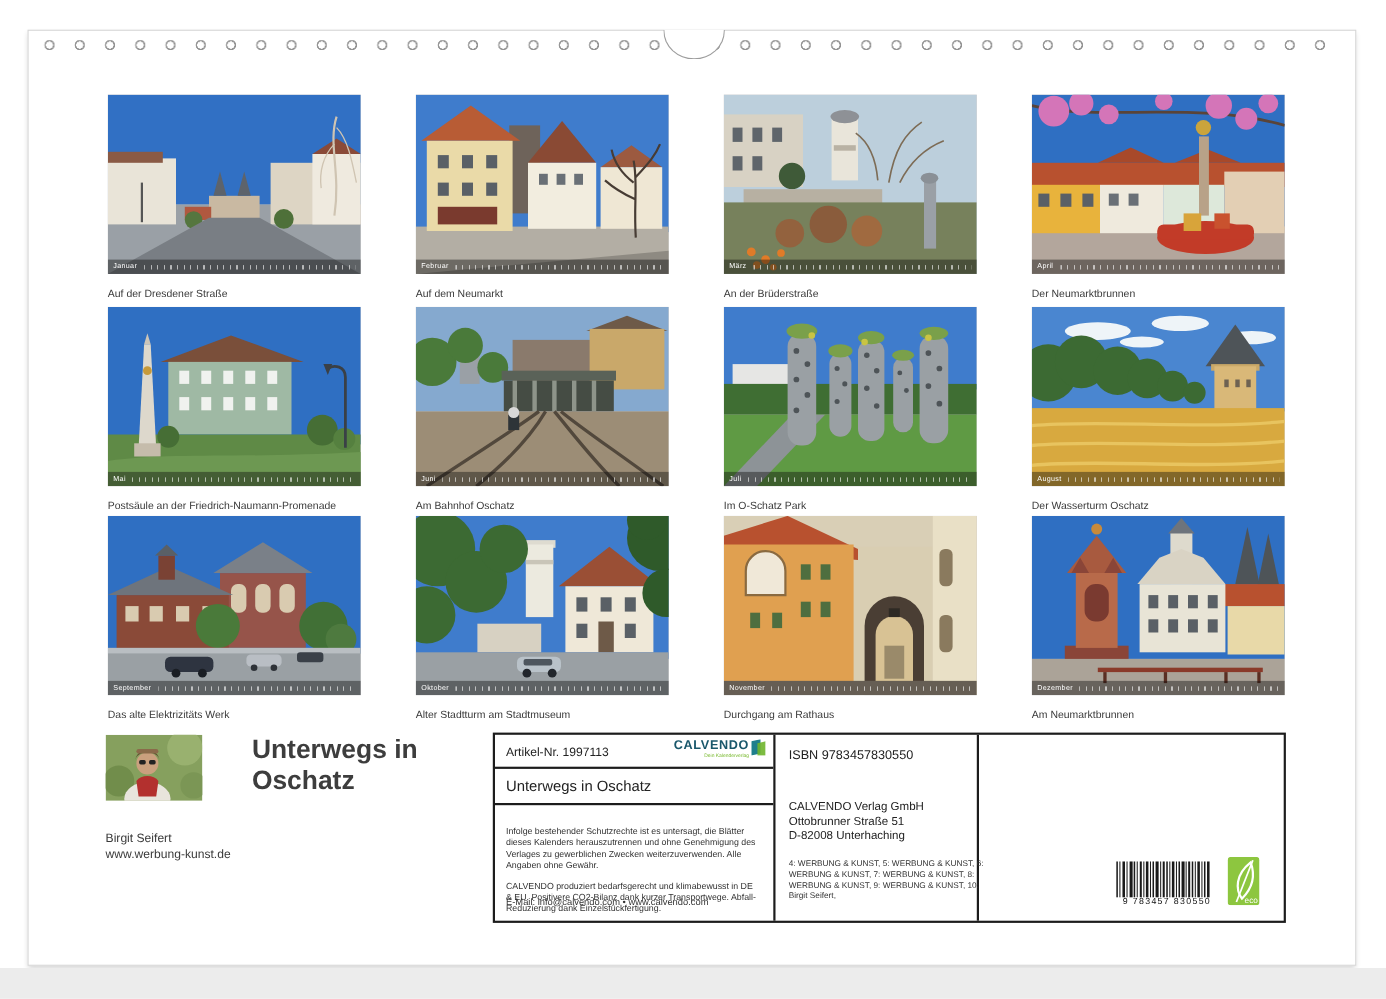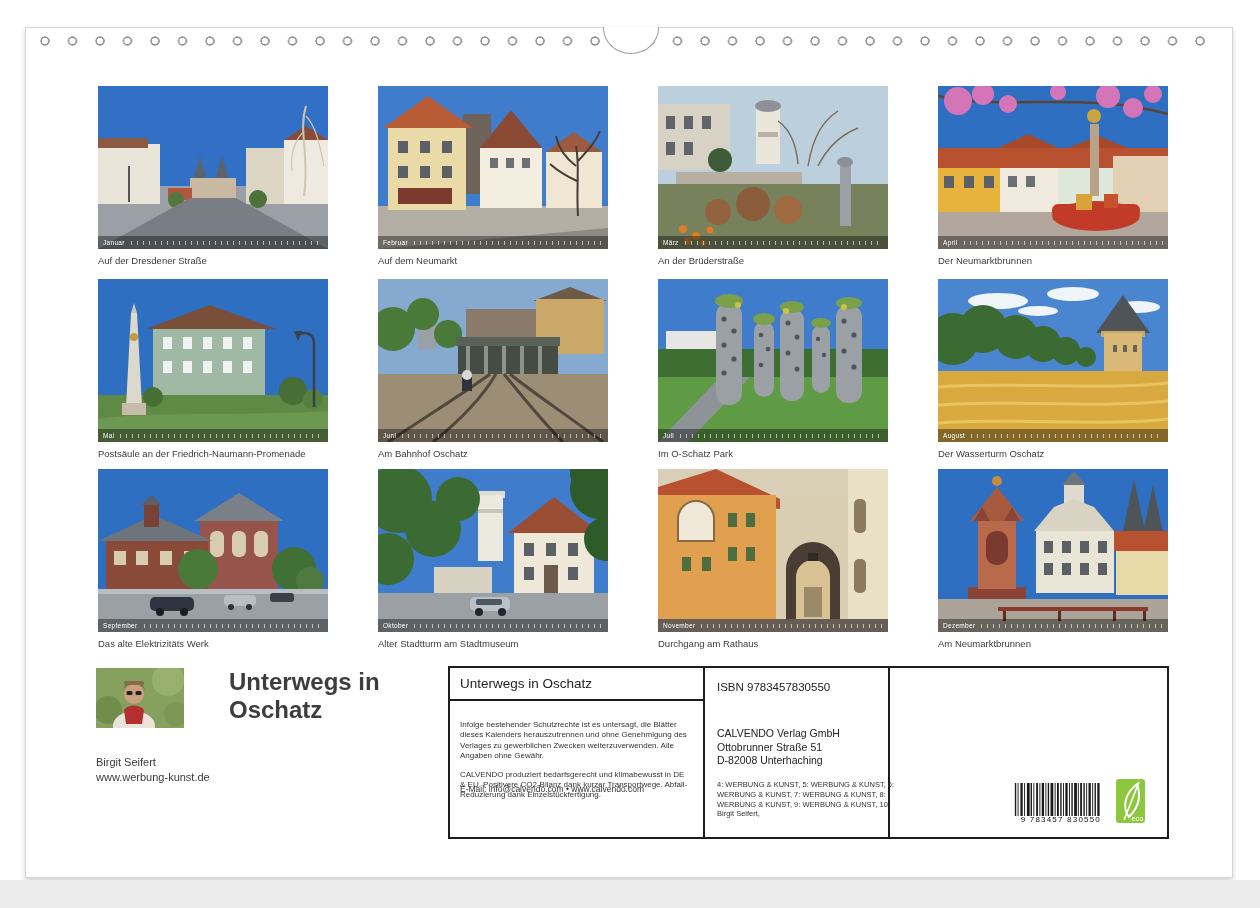--- a/index.html
+++ b/index.html
@@ -16,21 +16,21 @@
          border:1.5px solid #9c9c9c;border-top:none;border-radius:0 0 56px 56px / 0 0 52px 52px}
   
   .card{position:absolute;width:230px}
   .photo{position:relative;width:230px;height:163px;overflow:hidden;background:#ccc}
   .photo svg{display:block;width:230px;height:163px}
   .strip{position:absolute;left:0;right:0;bottom:0;height:13px;background:rgba(12,12,12,.42);
          display:flex;align-items:center;padding:0 5px;gap:6px}
   .mo{color:#fff;font-size:6.5px;letter-spacing:.3px;white-space:nowrap}
   .days{flex:1;height:4px;
         background-image:repeating-linear-gradient(90deg,rgba(255,255,255,.6) 0 1px,rgba(255,255,255,0) 1px 6px)}
-  .cap{margin-top:6px;font-size:9.5px;color:#3a3a3a}
+  .cap{margin-top:13px;font-size:9.5px;color:#3a3a3a}
   
   .authphoto{position:absolute;left:70px;top:640px;width:88px;height:60px}
   .authphoto svg{display:block;width:88px;height:60px}
   .bigtitle{position:absolute;left:203px;top:640px;width:240px;font-size:24px;line-height:1.16;color:#3d3d3d}
   .authblock{position:absolute;left:70px;top:727px;font-size:11px;color:#3a3a3a;line-height:1.4}
   
   .ibox{position:absolute;left:422px;top:638px;width:721px;height:173px;border:2px solid #1c1c1c;background:#fff}
   .col1{position:absolute;left:0;top:0;width:253px;height:100%}
   .c1head{height:31px;border-bottom:2px solid #1c1c1c;position:relative}
   .artikel{position:absolute;left:10px;top:10px;font-size:11px;color:#222}
@@ -574,20 +574,35 @@
   <h1 class="bigtitle">Unterwegs in Oschatz</h1>
 
   <div class="authblock">
     <div>Birgit Seifert</div>
     <div>www.werbung-kunst.de</div>
   </div>
 
   <div class="ibox">
 
     <div class="col1">
+      <div class="c1head">
+        <span class="artikel">Artikel-Nr. 1997113</span>
+        <div class="logo">
+          <div class="logotxt">
+            <div class="logoname">CALVENDO</div>
+            <div class="logotag">Dein Kalenderverlag</div>
+          </div>
+          <span class="logoflag">
+            <svg viewBox="0 0 14 16">
+                <polygon points="0,2 9,0 9,14 0,16" fill="#1f7f8c"></polygon>
+                <polygon points="6,4 14,2 14,16 6,16" fill="#6fb52c" fill-opacity="0.9"></polygon>
+              </svg>
+          </span>
+        </div>
+      </div>
       <div class="c1title">Unterwegs in Oschatz</div>
       <div class="c1body">
         <p>Infolge bestehender Schutzrechte ist es untersagt, die Blätter dieses Kalenders herauszutrennen und ohne Genehmigung des Verlages zu gewerblichen Zwecken weiterzuverwenden. Alle Angaben ohne Gewähr.</p>
         <p>CALVENDO produziert bedarfsgerecht und klimabewusst in DE &amp; EU. Positivere CO2-Bilanz dank kurzer Transportwege. Abfall-Reduzierung dank Einzelstückfertigung.</p>
         <div class="c1mail">E-Mail: info@calvendo.com • www.calvendo.com</div>
       </div>
     </div>
 
     <div class="col2">
       <div class="isbn">ISBN 9783457830550</div>

